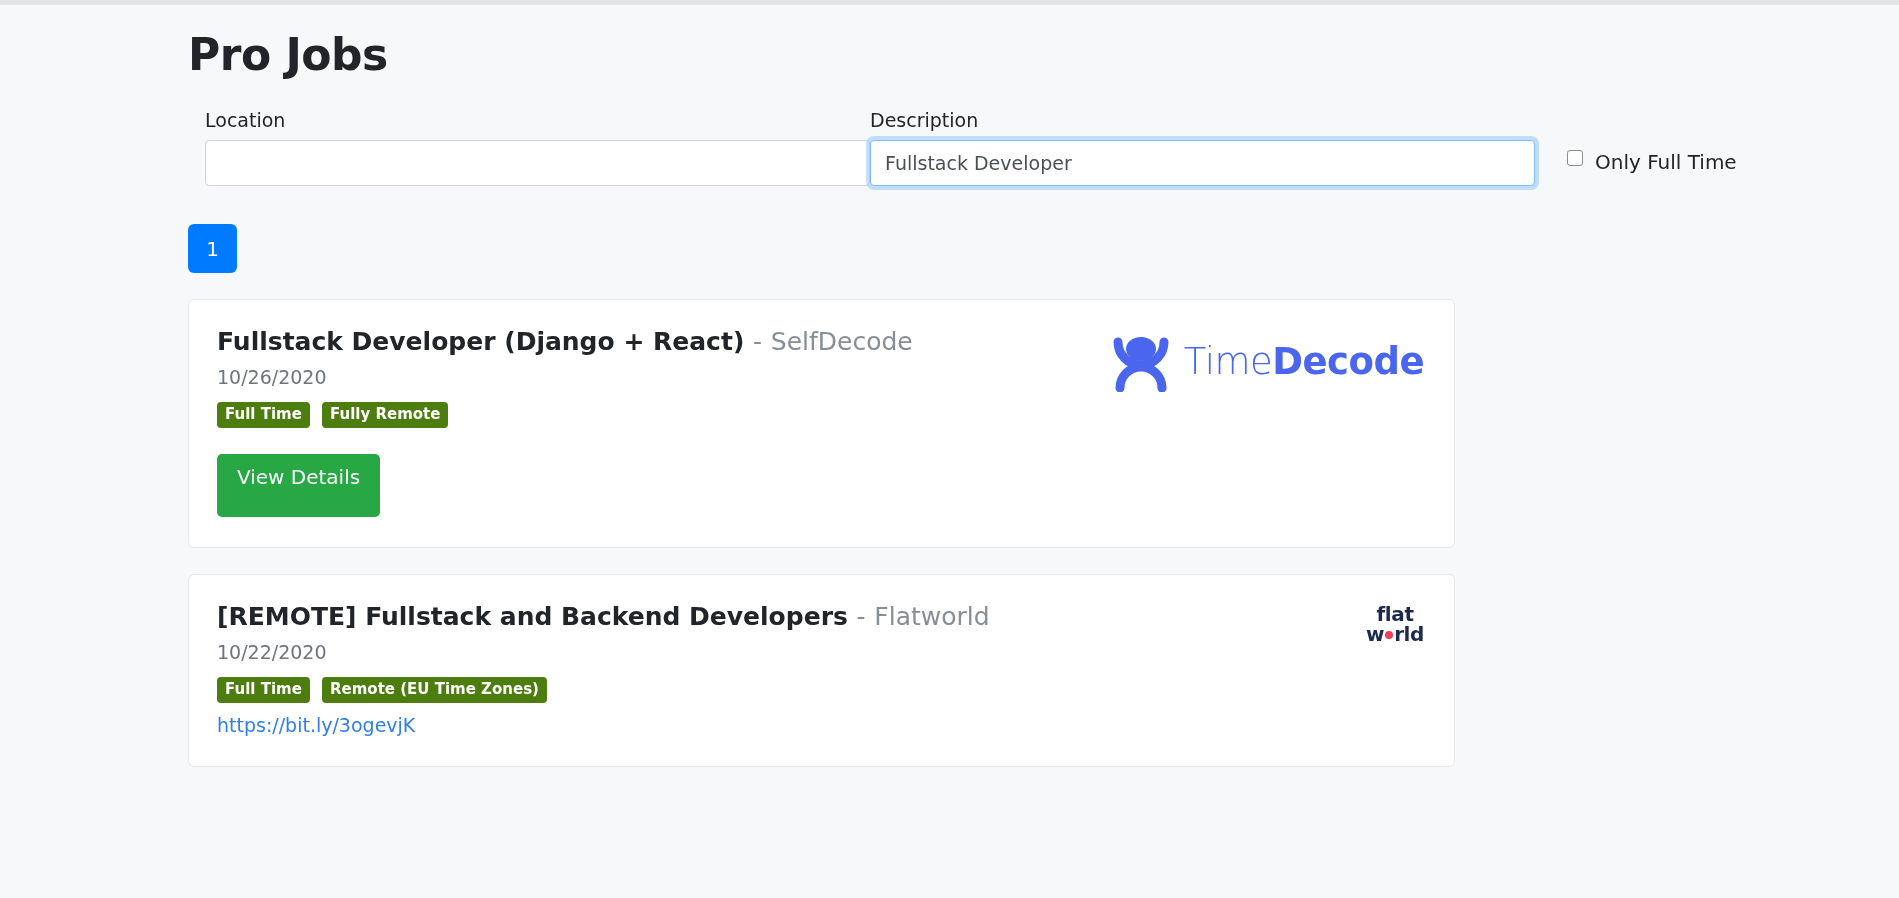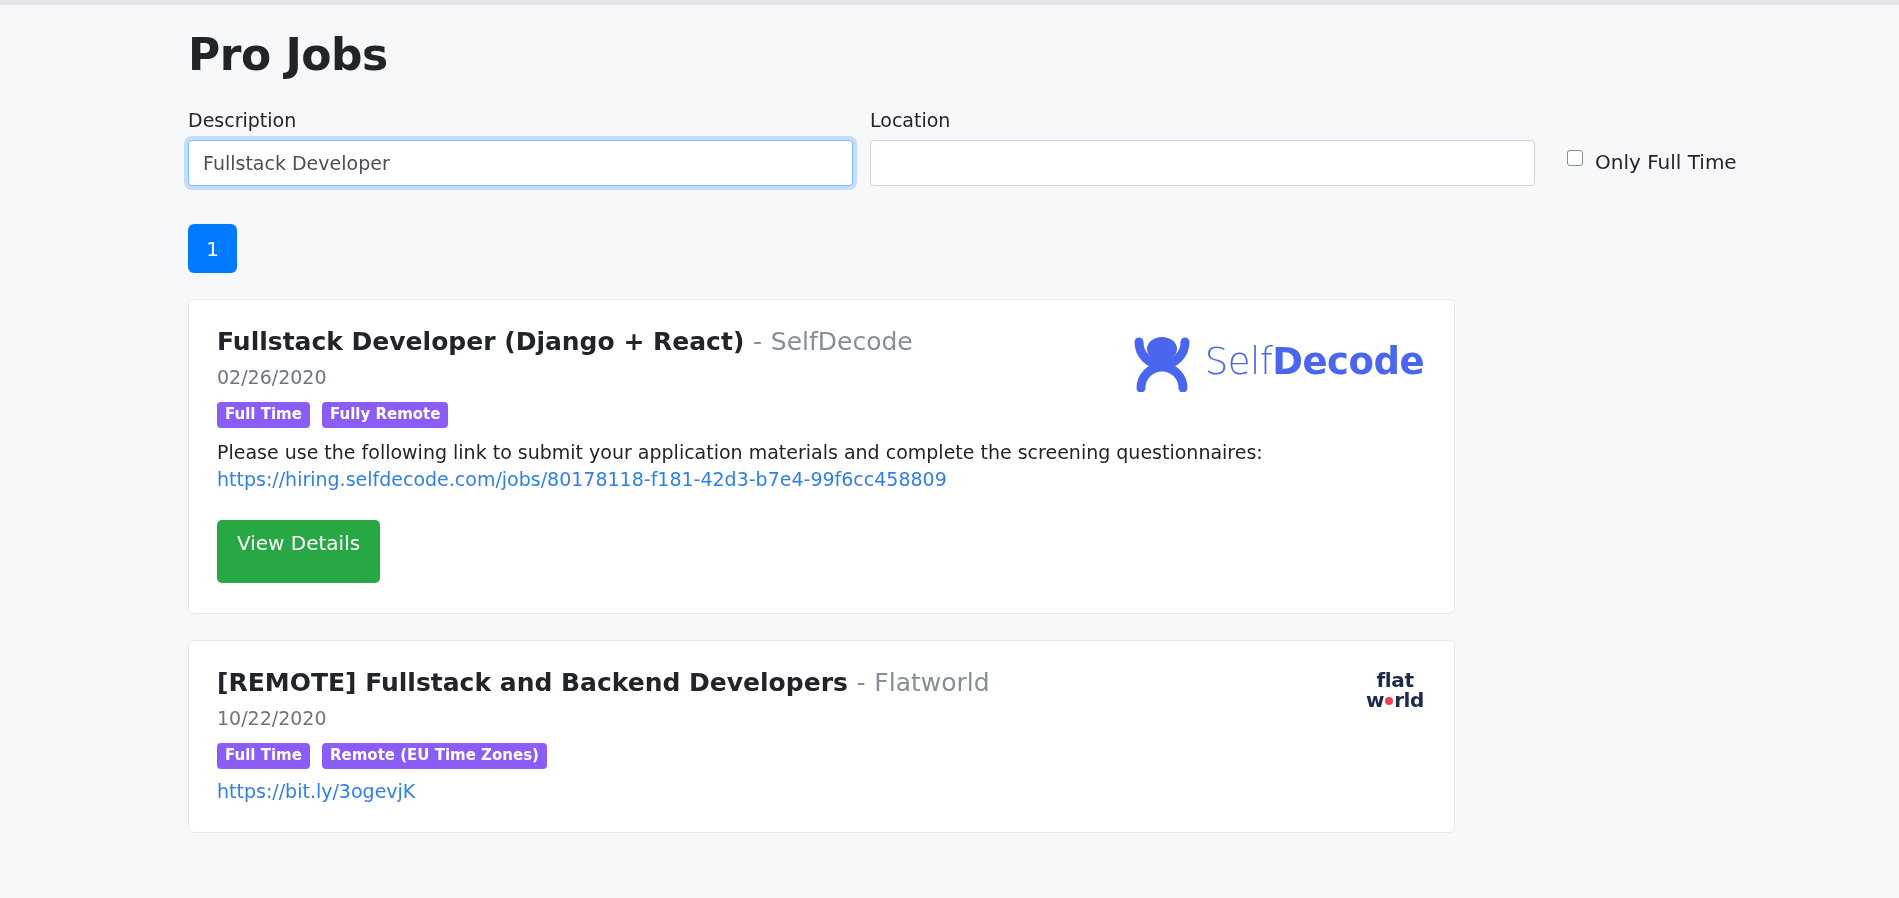--- a/index.html
+++ b/index.html
@@ -131,21 +131,21 @@
     color: #868e96;
   }
   .job-date {
     font-size: 19px;
     color: #6c757d;
     margin-top: 9px;
   }
   .badges { margin-top: 14px; }
   .badge {
     display: inline-block;
-    background: #8b5cf6;
+    background: #4d7c0f;
     color: #fff;
     font-size: 15px;
     font-weight: bold;
     padding: 4px 8px 5px 8px;
     border-radius: 4px;
     margin-right: 7px;
     line-height: 1.1;
   }
   .job-desc {
     font-size: 19px;
@@ -217,28 +217,28 @@
 <body>
 
 <div class="top-strip"></div>
 
 <div class="page">
 
   <h1 class="page-title">Pro Jobs</h1>
 
   <div class="search-row">
 
+    <div class="field-group" id="loc-group">
+      <label class="field-label">Location</label>
+      <input class="text-input" id="loc-input" type="text" value="" style="">
+    </div>
+
     <div class="field-group" id="desc-group">
       <label class="field-label">Description</label>
       <input class="text-input focused" id="desc-input" type="text" value="Fullstack Developer" style="">
-    </div>
-
-    <div class="field-group" id="loc-group">
-      <label class="field-label">Location</label>
-      <input class="text-input" id="loc-input" type="text" value="" style="">
     </div>
 
     <div class="checkbox-wrap">
       <span class="cb-box"></span>
       <span class="cb-label">Only Full Time</span>
     </div>
 
   </div>
 
   <div class="pagination">
@@ -246,40 +246,37 @@
   </div>
 
   <div class="card">
     <div class="card-head">
       <div>
         <div class="job-title">
           <span>Fullstack Developer (Django + React)</span>
           <span class="job-company">-</span>
           <span class="job-company">SelfDecode</span>
         </div>
-        <div class="job-date">02/26/2020</div>
+        <div class="job-date">10/26/2020</div>
         <div class="badges">
           <span class="badge">Full Time</span>
           <span class="badge">Fully Remote</span>
         </div>
       </div>
       <div class="logo-box">
         <svg width="62" height="62" viewBox="0 0 62 62">
           <path d="M8 12 A23 23 0 0 0 54 12" fill="none" stroke="#4a66ef" stroke-width="9" stroke-linecap="round"></path>
           <ellipse cx="31" cy="19" rx="15" ry="12" fill="#4a66ef"></ellipse>
           <path d="M10 58 A21 21 0 0 1 52 58" fill="none" stroke="#4a66ef" stroke-width="9" stroke-linecap="round"></path>
           <path d="M14 34 L48 34" stroke="#4a66ef" stroke-width="0"></path>
         </svg>
-        <div class="sd-word"><span>Self</span><b>Decode</b></div>
+        <div class="sd-word"><span>Time</span><b>Decode</b></div>
       </div>
     </div>
 
-    <div class="job-desc">
-      <span>Please use the following link to submit your application materials and complete the screening questionnaires: </span><a href="#">https://hiring.selfdecode.com/jobs/80178118-f181-42d3-b7e4-99f6cc458809</a>
-    </div>
 
     <button class="btn-details">View Details</button>
   </div>
 
   <div class="card">
     <div class="card-head">
       <div>
         <div class="job-title">
           <span>[REMOTE] Fullstack and Backend Developers</span>
           <span class="job-company">-</span>

